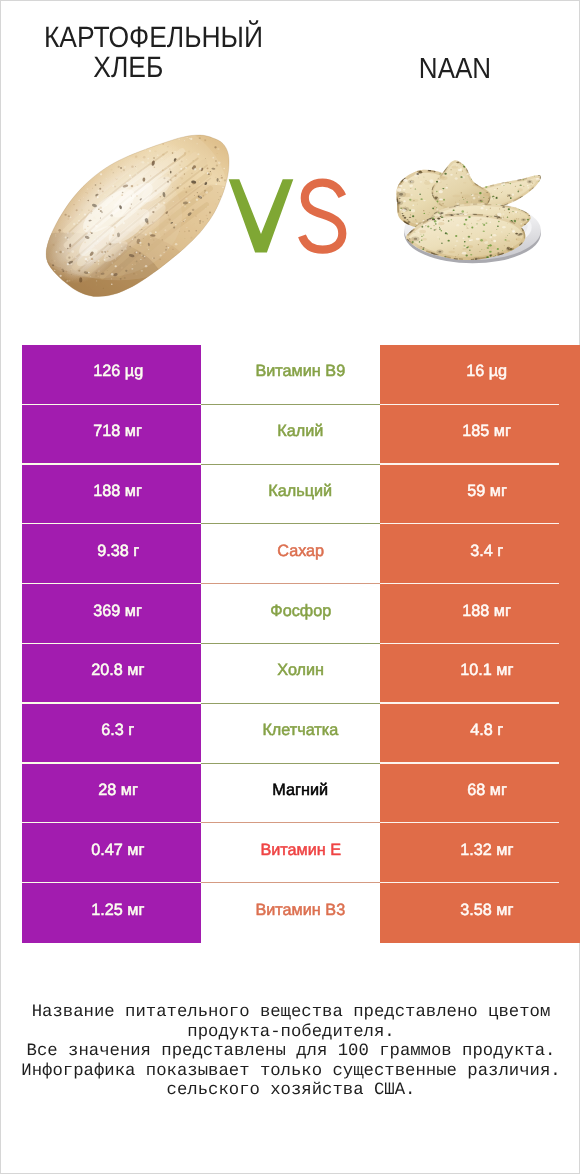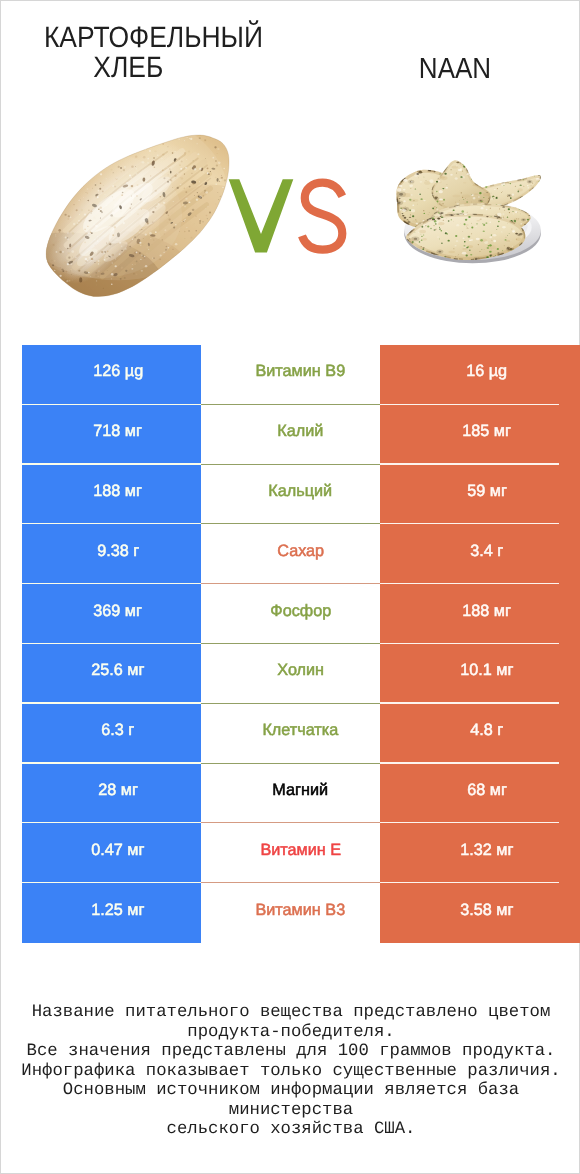--- a/index.html
+++ b/index.html
@@ -16,21 +16,21 @@
   .naan{position:absolute;left:394px;top:134px;transform:scale(1.02,1.06);transform-origin:0 0;}
 
   .vs{position:absolute;left:222px;top:172px;width:134px;height:92px;}
   .vs text{font-family:"Liberation Sans",sans-serif;font-size:105px;}
 
   .table{position:absolute;left:21px;top:344px;width:537px;}
   .row{position:relative;height:59.8px;}
   .cell{position:absolute;top:0;bottom:0;display:flex;align-items:center;justify-content:center;
         font-size:16.4px;font-weight:normal;letter-spacing:0;-webkit-text-stroke:0.52px currentColor;}
   .cell>span{display:inline-block;transform:translateY(-3px) scaleX(.99);}
-  .c-left{left:0;width:192px;background:#3b82f6;color:#fcfff0;}
+  .c-left{left:0;width:192px;background:#a21caf;color:#fcfff0;}
   .c-mid{left:179px;width:199px;background:#fff;}
   .c-right{left:358px;width:214px;background:#e06c48;color:#fffaf6;}
   .sep-mid{position:absolute;left:179px;width:179px;height:1px;bottom:0;}
   .sep-col{position:absolute;height:1.6px;bottom:-.3px;background:#fbfde9;}
   .sep-l{left:0;width:179px;}
   .sep-r{left:358px;width:179px;background:#fdf4ee;}
 
   .footer{position:absolute;left:0;top:1002px;width:580px;text-align:center;color:#1e1e1e;
           font-size:17.3px;line-height:19.5px;font-family:Liberation Mono, monospace;}
 </style>
@@ -1548,21 +1548,21 @@
         </div>
         <div class="cell c-right">
           <span>188 мг</span>
         </div>
         <div class="sep-mid" style="background: rgb(147, 160, 101);"></div>
         <div class="sep-col sep-l"></div>
         <div class="sep-col sep-r"></div>
       </div>
       <div class="row">
         <div class="cell c-left">
-          <span>25.6 мг</span>
+          <span>20.8 мг</span>
         </div>
         <div class="cell c-mid" style="color:#86a247">
           <span>Холин</span>
         </div>
         <div class="cell c-right">
           <span>10.1 мг</span>
         </div>
         <div class="sep-mid" style="background: rgb(147, 160, 101);"></div>
         <div class="sep-col sep-l"></div>
         <div class="sep-col sep-r"></div>
@@ -1619,16 +1619,15 @@
         <div class="cell c-right">
           <span>3.58 мг</span>
         </div>
       </div>
     </div>
   <div class="footer">
       <div>Название питательного вещества представлено цветом</div>
       <div>продукта-победителя.</div>
       <div>Все значения представлены для 100 граммов продукта.</div>
       <div>Инфографика показывает только существенные различия.</div>
-      <div>Основным источником информации является база министерства</div>
       <div>сельского хозяйства США.</div>
     </div>
 </div>
 
 </body></html>

